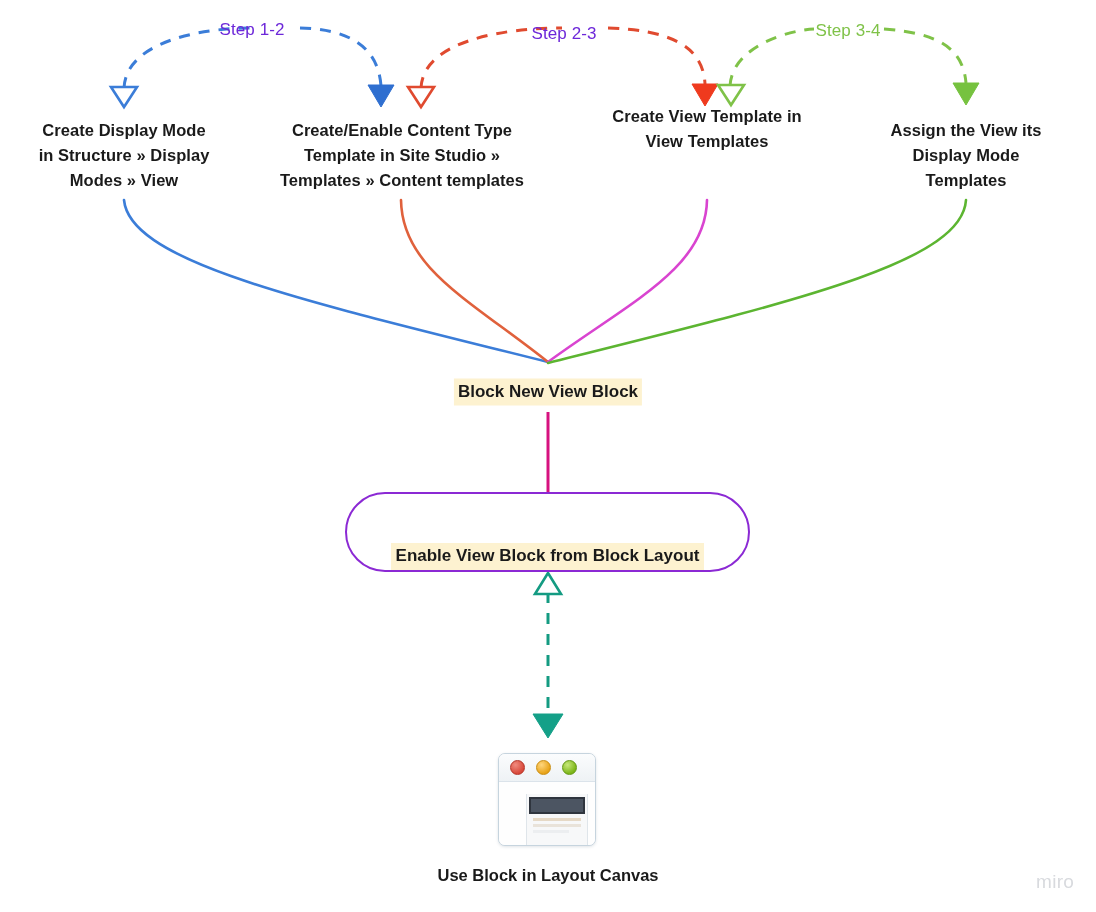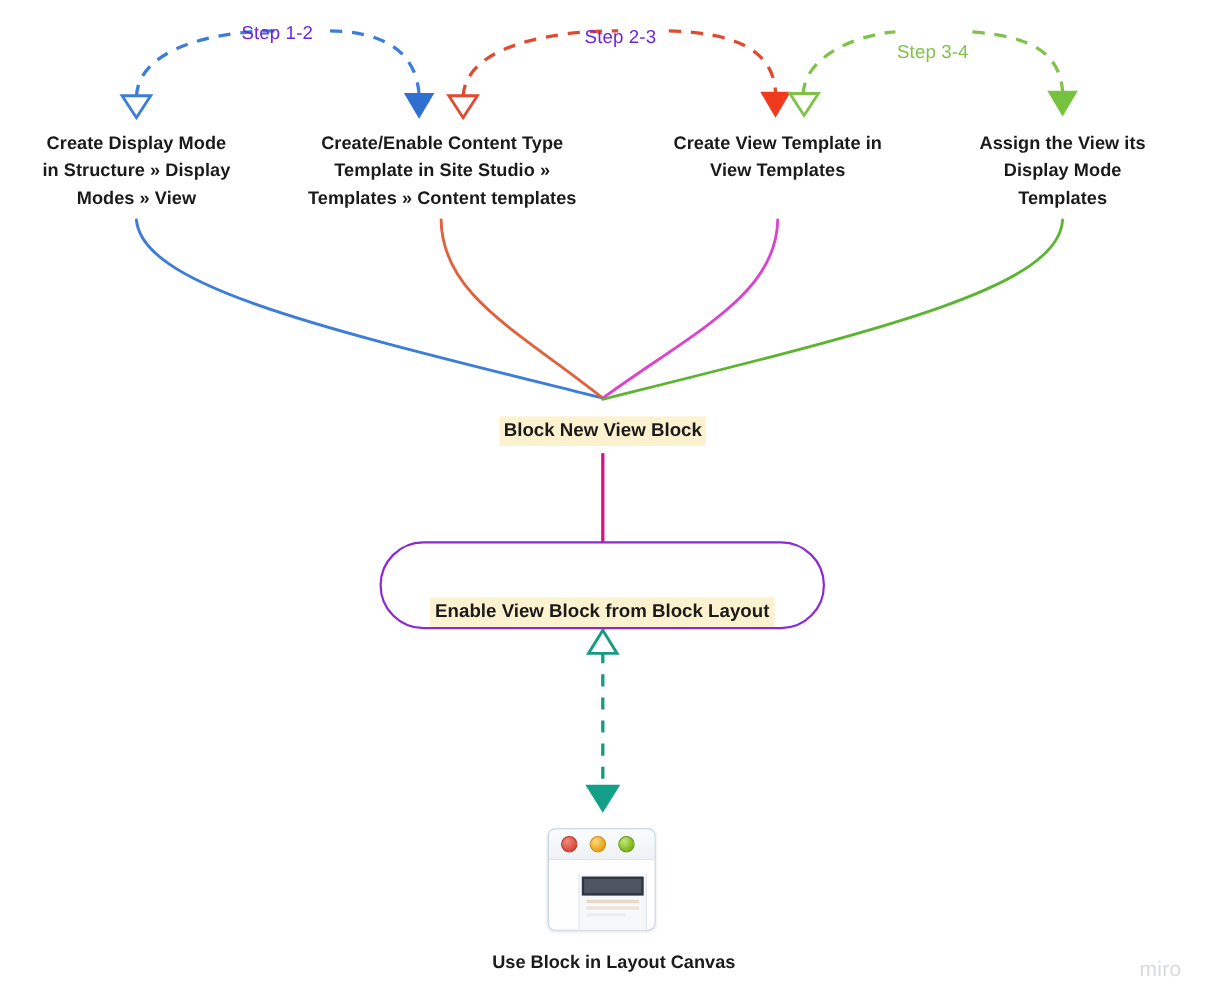--- a/index.html
+++ b/index.html
@@ -142,21 +142,20 @@
   .panel-line.b3 { background: #eceef0; margin-top: 3px; width: 60%; }
 
   
   .bottom-caption {
     position: absolute;
     font-size: 16.5px;
     font-weight: bold;
     color: #1a1a1a;
     white-space: nowrap;
     transform: translateX(-50%);
-    margin-left: 10px;
   }
 
   
   .watermark {
     position: absolute;
     font-size: 19px;
     color: #d8dade;
     letter-spacing: .3px;
   }
 </style>
@@ -203,37 +202,37 @@
       <polygon points="533,714 563,714 548,738" fill="#14a088" stroke="#14a088" stroke-width="1"></polygon>
     </g>
   </svg>
 
   <div class="step-label" style="left:252px; top:20px; color:#6d28d9;">
     <span>Step 1-2</span>
   </div>
   <div class="step-label" style="left:564px; top:24px; color:#6d28d9;">
     <span>Step 2-3</span>
   </div>
-  <div class="step-label" style="left:848px; top:21px; color:#7fc248;margin-top:17px;">
+  <div class="step-label" style="left:848px; top:21px; color:#7fc248;">
     <span>Step 3-4</span>
   </div>
 
   <div class="node-caption" style="left:124px; top:118px; width:260px;">
     <div>Create Display Mode</div>
     <div>in Structure » Display</div>
     <div>Modes » View</div>
   </div>
 
   <div class="node-caption" style="left:402px; top:118px; width:300px;">
     <div>Create/Enable Content Type</div>
     <div>Template in Site Studio »</div>
     <div>Templates » Content templates</div>
   </div>
 
-  <div class="node-caption" style="left:707px; top:118px; width:250px;">
+  <div class="node-caption" style="left:707px; top:104px; width:250px;">
     <div>Create View Template in</div>
     <div>View Templates</div>
   </div>
 
   <div class="node-caption" style="left:966px; top:118px; width:230px;">
     <div>Assign the View its</div>
     <div>Display Mode</div>
     <div>Templates</div>
   </div>
 

